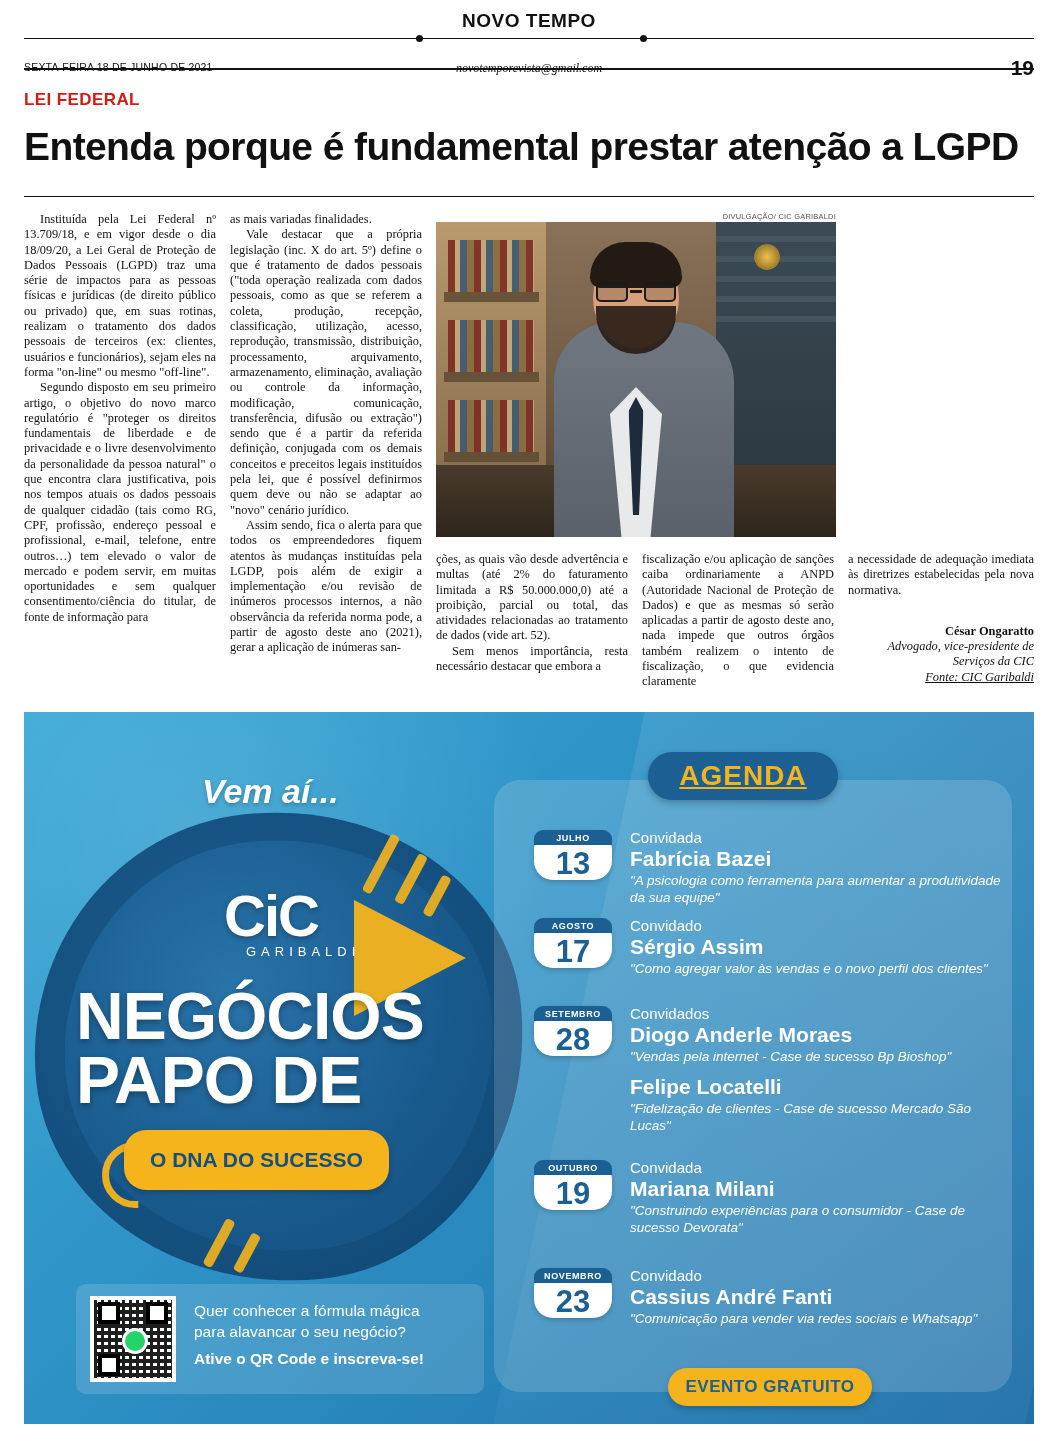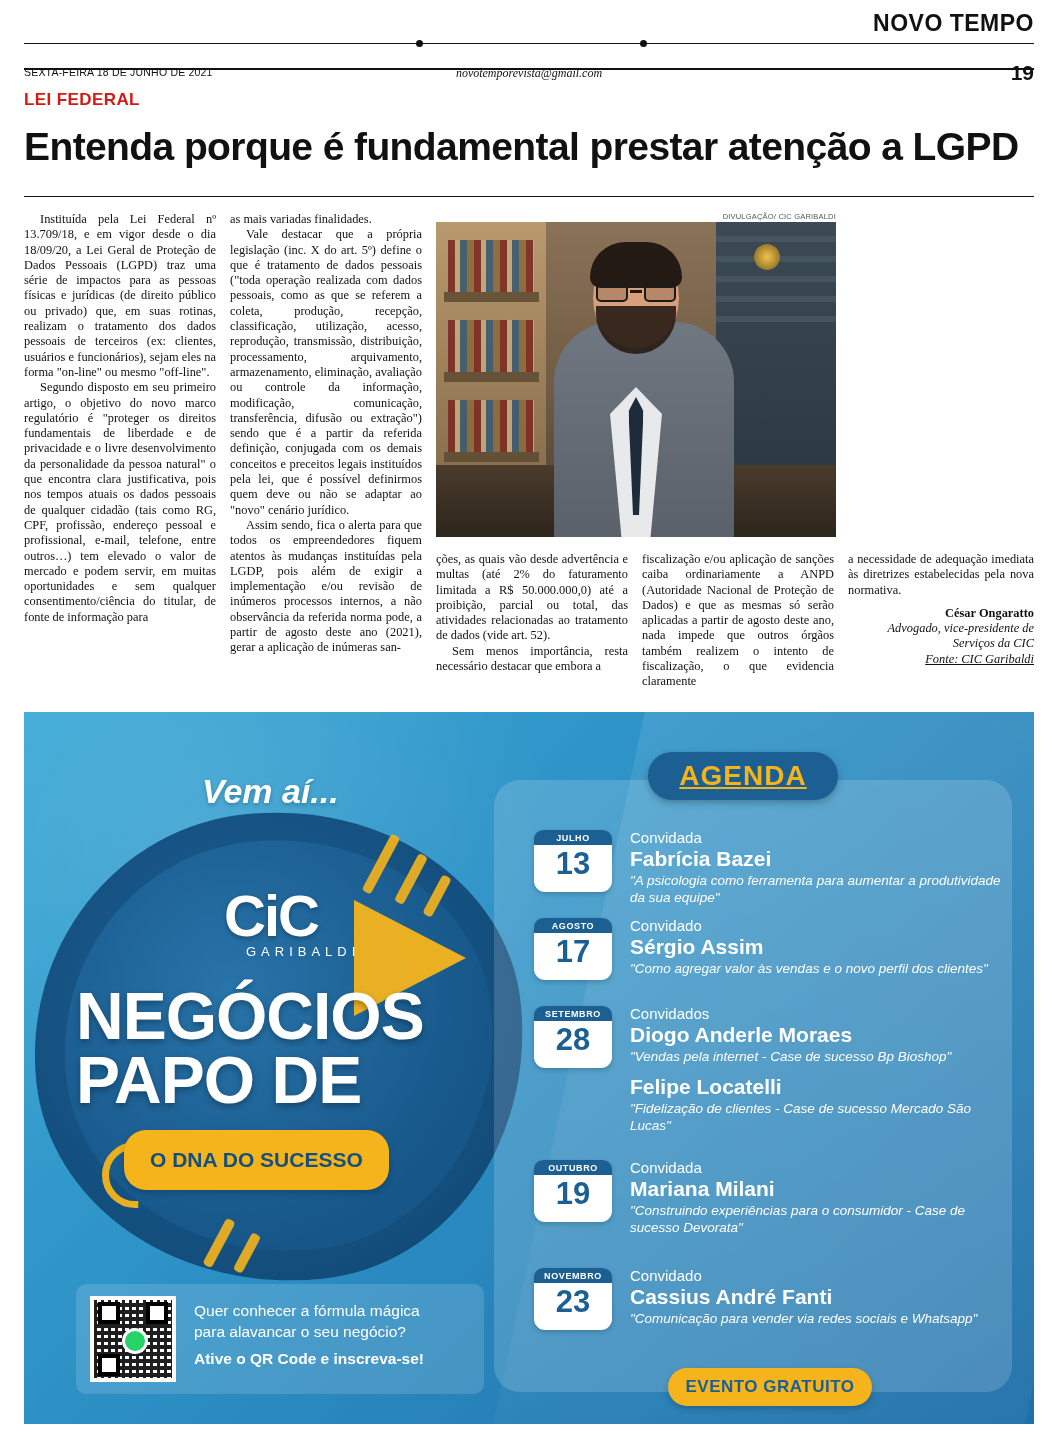--- a/index.html
+++ b/index.html
@@ -10,24 +10,24 @@
     font-family:"Liberation Serif", serif;
     color:#111;
     position:relative;
     overflow:hidden;
   }
   .page { position:relative; width:1058px; height:1443px; }
 
   
   .masthead { position:absolute; left:24px; top:10px; width:1010px; }
   .mast-title {
-    text-align:right;
+    text-align:center;
     font-family:"Liberation Sans", sans-serif;
     font-weight:bold;
-    font-size:23px;
+    font-size:19px;
     letter-spacing:0.5px;
     color:#111;
   }
   .mast-rule-wrap { position:relative; height:10px; margin-top:2px; }
   .mast-rule { position:absolute; left:0; right:0; top:4px; height:1px; background:#111; }
   .mast-dot { position:absolute; top:1px; width:7px; height:7px; border-radius:50%; background:#111; }
   .mast-dot.left { left:392px; }
   .mast-dot.right { left:616px; }
   .mast-sub { position:relative; height:24px; margin-top:14px; }
   .mast-date {
@@ -312,22 +312,22 @@
     box-shadow:0 3px 7px rgba(0,0,0,.25);
   }
   .agenda-badge span {
     display:block; text-align:center; line-height:48px;
     font-family:"Liberation Sans", sans-serif;
     font-weight:bold; font-size:28px; color:#f5b41c; letter-spacing:1px;text-decoration:underline;
   }
 
   .event { position:absolute; left:510px; width:470px; }
   .date-card {
-    position:absolute; left:0; top:0; width:78px; height:62px;
-    background:#ffffff; border-radius:11px;
+    position:absolute; left:0; top:0; width:78px; height:50px;
+    background:#ffffff; border-radius:19px;
     box-shadow:0 2px 5px rgba(0,0,0,.2);
   }
   .date-card .m {
     display:block; text-align:center;
     background:#1b5f93; color:#ffffff;
     font-family:"Liberation Sans", sans-serif;
     font-weight:bold; font-size:9px; letter-spacing:.6px;
     border-radius:9px 9px 0 0; padding:2.5px 0;
   }
   .date-card .d {
@@ -436,21 +436,21 @@
       <p style="text-indent:0">ções, as quais vão desde advertência e multas (até 2% do faturamento limitada a R$ 50.000.000,0) até a proibição, parcial ou total, das atividades relacionadas ao tratamento de dados (vide art. 52).</p>
       <p>Sem menos importância, resta necessário destacar que embora a</p>
     </div>
 
     <div class="col c4" style="top:340px">
       <p style="text-indent:0">fiscalização e/ou aplicação de sanções caiba ordinariamente a ANPD (Autoridade Nacional de Proteção de Dados) e que as mesmas só serão aplicadas a partir de agosto deste ano, nada impede que outros órgãos também realizem o intento de fiscalização, o que evidencia claramente</p>
     </div>
 
     <div class="col c5" style="top:340px">
       <p style="text-indent:0">a necessidade de adequação imediata às diretrizes estabelecidas pela nova normativa.</p>
-      <div class="byline" style="position:relative; margin-top:8px;">
+      <div class="byline" style="position:relative; margin-top:26px;">
         <div class="name">César Ongaratto</div>
         <div class="role">Advogado, vice-presidente de Serviços da CIC</div>
         <div class="src">Fonte: CIC Garibaldi</div>
       </div>
     </div>
   </div>
 
   <div class="ad">
     <div class="wave1"></div>
     <div class="diag"></div>

